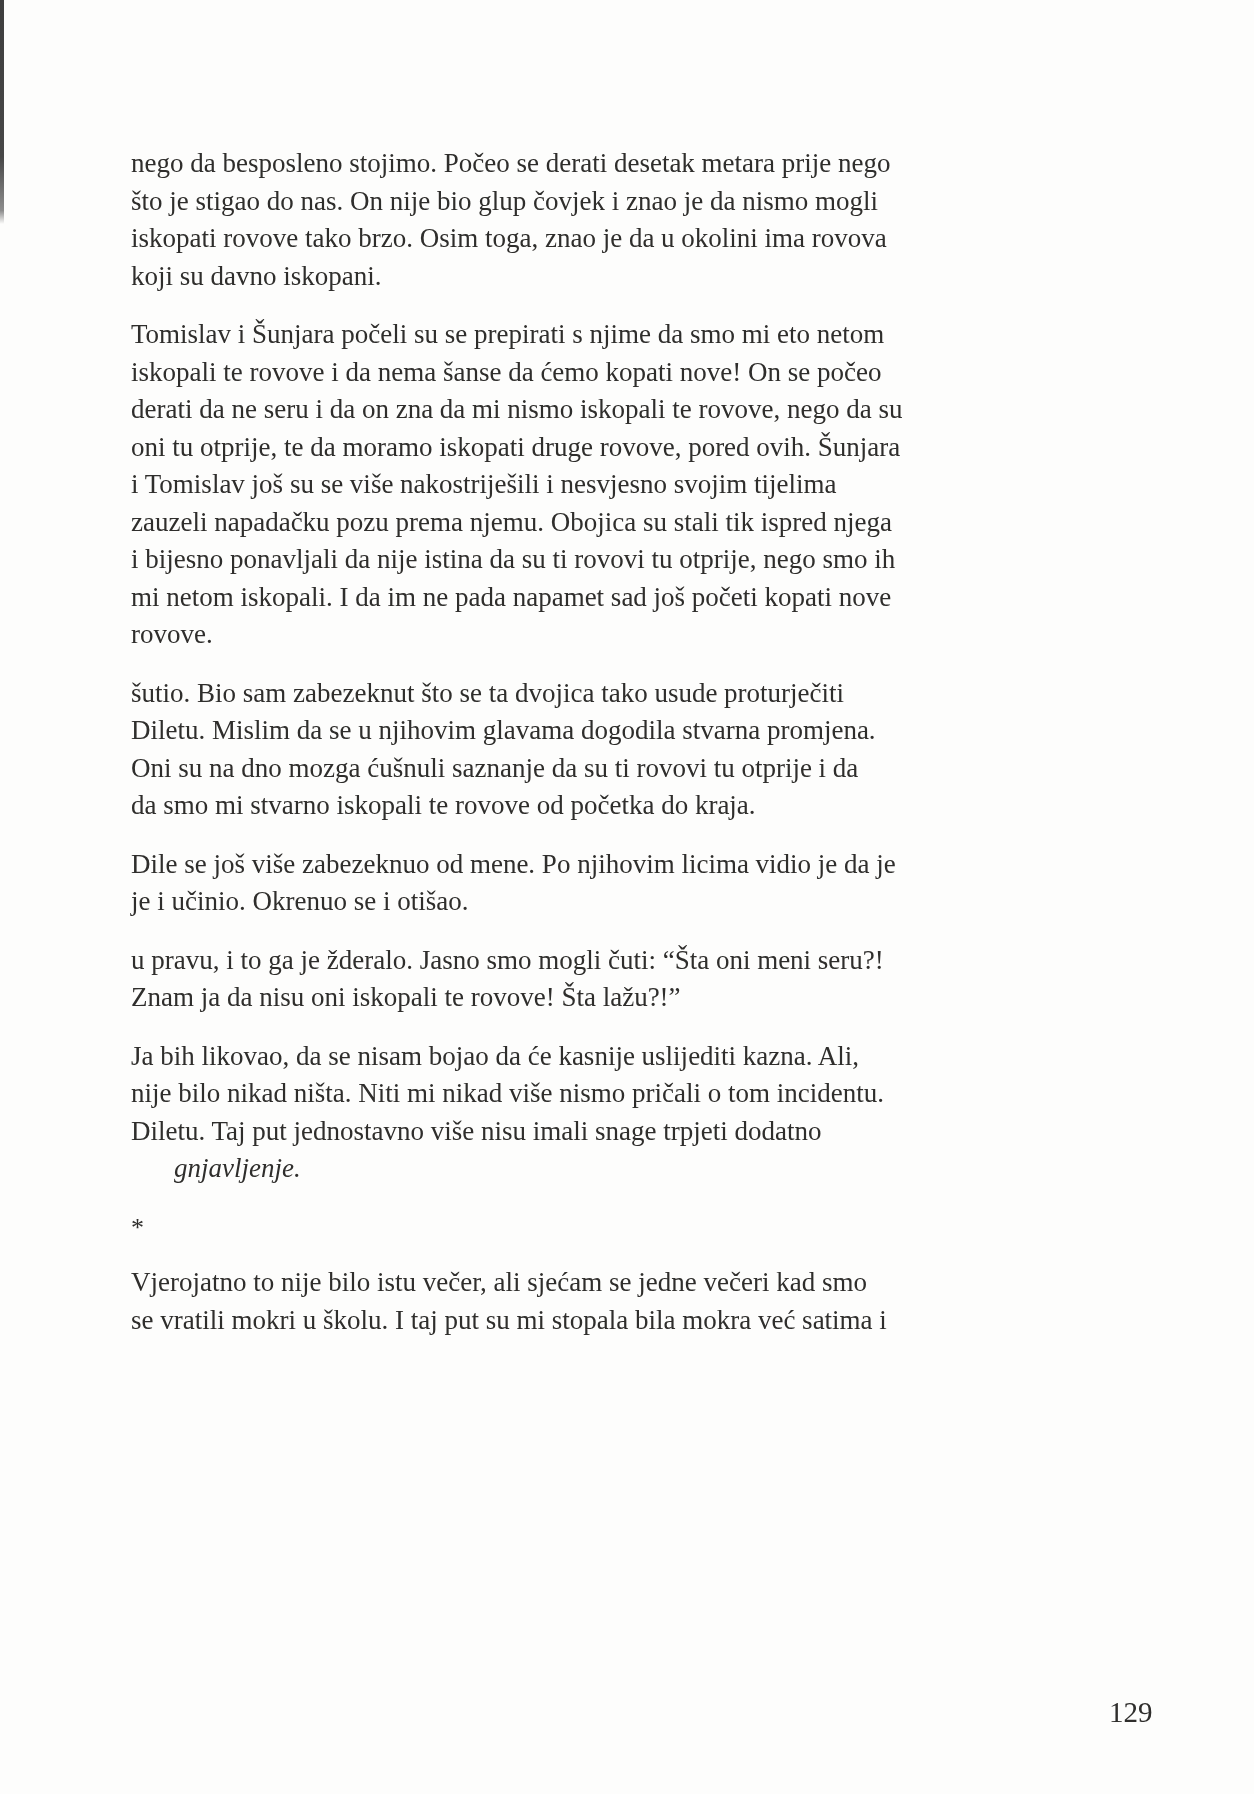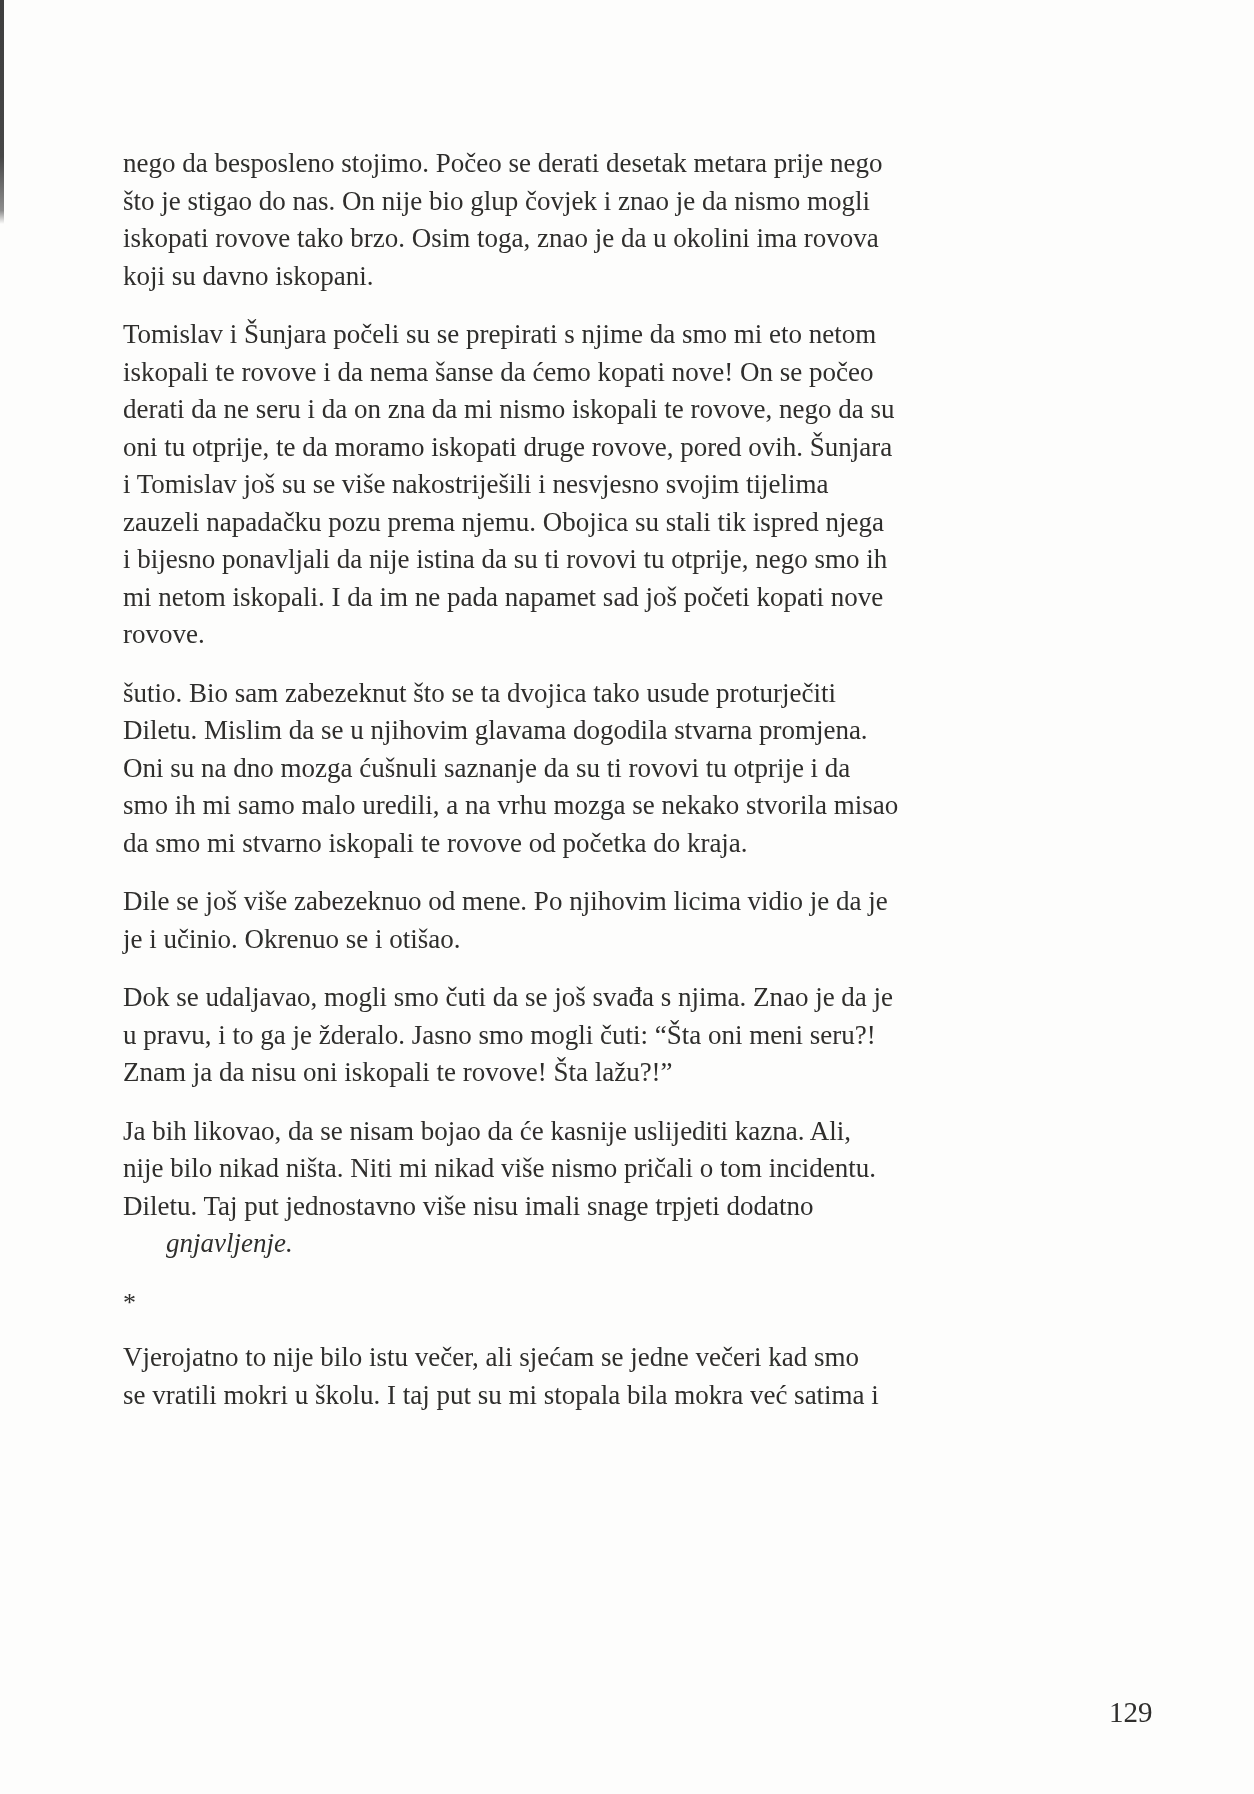--- a/index.html
+++ b/index.html
@@ -24,21 +24,21 @@
   .scan-edge {
     position: absolute;
     left: 0;
     top: 0;
     width: 4px;
     height: 224px;
     background: linear-gradient(180deg, #3e3e3e 0%, #474747 70%, #8d8d8d 94%, rgba(150,150,150,0) 100%);
   }
   .text-block {
     position: absolute;
-    left: 123px;
+    left: 131px;
     top: 145px;
     width: 980px;
     font-size: 27px;
     line-height: 37.5px;
   }
   .para {
     margin: 0 0 21px 0;
     padding: 0;
   }
   .line {
@@ -83,29 +83,27 @@
         <span class="line">i Tomislav još su se više nakostriješili i nesvjesno svojim tijelima</span>
         <span class="line">zauzeli napadačku pozu prema njemu. Obojica su stali tik ispred njega</span>
         <span class="line">i bijesno ponavljali da nije istina da su ti rovovi tu otprije, nego smo ih</span>
         <span class="line">mi netom iskopali. I da im ne pada napamet sad još početi kopati nove</span>
         <span class="line">rovove.</span>
       </p>
       <p class="para">
         <span class="line">šutio. Bio sam zabezeknut što se ta dvojica tako usude proturječiti</span>
         <span class="line">Diletu. Mislim da se u njihovim glavama dogodila stvarna promjena.</span>
         <span class="line">Oni su na dno mozga ćušnuli saznanje da su ti rovovi tu otprije i da</span>
-        <span class="line">smo ih mi samo malo uredili, a na vrhu mozga se nekako stvorila misao</span>
         <span class="line">da smo mi stvarno iskopali te rovove od početka do kraja.</span>
       </p>
       <p class="para">
         <span class="line">Dile se još više zabezeknuo od mene. Po njihovim licima vidio je da je</span>
         <span class="line">je i učinio. Okrenuo se i otišao.</span>
       </p>
       <p class="para">
-        <span class="line">Dok se udaljavao, mogli smo čuti da se još svađa s njima. Znao je da je</span>
         <span class="line">u pravu, i to ga je žderalo. Jasno smo mogli čuti: “Šta oni meni seru?!</span>
         <span class="line">Znam ja da nisu oni iskopali te rovove! Šta lažu?!”</span>
       </p>
       <p class="para">
         <span class="line">Ja bih likovao, da se nisam bojao da će kasnije uslijediti kazna. Ali,</span>
         <span class="line">nije bilo nikad ništa. Niti mi nikad više nismo pričali o tom incidentu.</span>
         <span class="line">Diletu. Taj put jednostavno više nisu imali snage trpjeti dodatno</span>
         <span class="line italic">gnjavljenje.</span>
       </p>
       <div class="separator">*</div>

